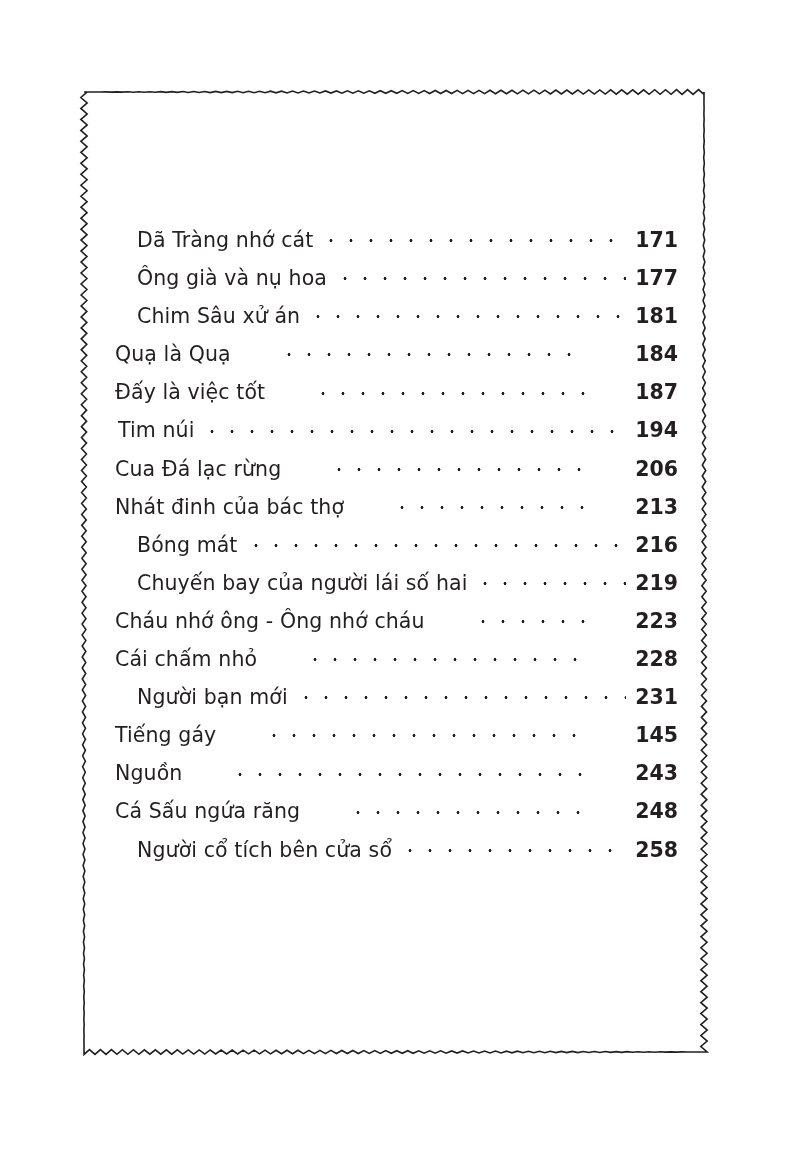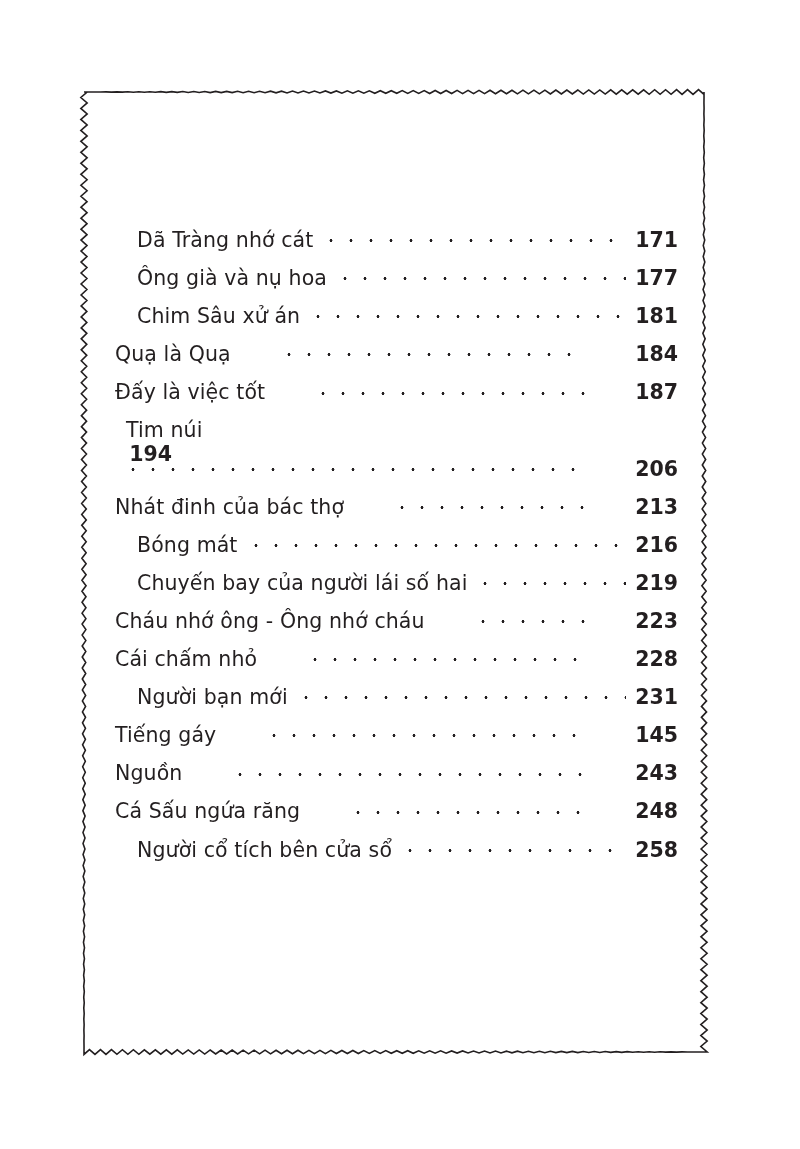--- a/index.html
+++ b/index.html
@@ -84,21 +84,21 @@
     font-weight: 700;
     color: #231f20;
     flex: 0 0 auto;
     text-align: right;
     min-width: 46px;
   }
 
   
   .indent-1 { padding-left: 0px; margin-left: 25px; }
   .indent-2 { padding-left: 3px; gap: 40px; }
-  .indent-3 { padding-left: 6px; flex-direction: column; }
+  .indent-3 { padding-left: 6px; }
 </style>
 </head>
 <body>
 
 <div class="page">
 
   <div class="frame">
     <svg viewBox="0 0 632 972" preserveAspectRatio="none" aria-hidden="true">
       <path id="wave-frame" fill="none" stroke="#231f20" stroke-width="1.6" d="M 6.00 6.00 L 11.49 6.02 L 16.97 5.95 L 22.46 6.07 L 27.95 5.90 L 33.43 6.12 L 38.92 5.85 L 44.41 6.17 L 49.89 5.81 L 55.38 6.22 L 60.87 5.76 L 66.35 6.27 L 71.84 5.71 L 77.33 6.31 L 82.81 5.66 L 88.30 6.36 L 93.79 5.61 L 99.27 6.41 L 104.76 5.56 L 110.25 6.46 L 115.73 5.52 L 121.22 6.51 L 126.71 5.47 L 132.19 6.56 L 137.68 5.42 L 143.17 6.60 L 148.65 5.37 L 154.14 6.65 L 159.63 5.33 L 165.12 6.70 L 170.60 5.28 L 176.09 6.75 L 181.58 5.23 L 187.06 6.79 L 192.55 5.18 L 198.04 6.84 L 203.52 5.14 L 209.01 6.89 L 214.50 5.09 L 219.98 6.93 L 225.47 5.04 L 230.96 6.98 L 236.44 5.00 L 241.93 7.02 L 247.42 4.95 L 252.90 7.07 L 258.39 4.91 L 263.88 7.12 L 269.36 4.86 L 274.85 7.16 L 280.34 4.82 L 285.82 7.21 L 291.31 4.77 L 296.80 7.25 L 302.28 4.73 L 307.77 7.30 L 313.26 4.68 L 318.74 7.34 L 324.23 4.64 L 329.72 7.38 L 335.20 4.59 L 340.69 7.43 L 346.18 4.55 L 351.66 7.47 L 357.15 4.51 L 362.64 7.51 L 368.12 4.46 L 373.61 7.56 L 379.10 4.42 L 384.58 7.60 L 390.07 4.38 L 395.56 7.64 L 401.04 4.34 L 406.53 7.68 L 412.02 4.30 L 417.50 7.72 L 422.99 4.26 L 428.48 7.76 L 433.96 4.22 L 439.45 7.80 L 444.94 4.18 L 450.42 7.84 L 455.91 4.14 L 461.40 7.88 L 466.88 4.10 L 472.37 7.92 L 477.86 4.06 L 483.35 7.96 L 488.83 4.02 L 494.32 8.00 L 499.81 3.98 L 505.29 8.04 L 510.78 3.94 L 516.27 8.07 L 521.75 3.91 L 527.24 8.11 L 532.73 3.87 L 538.21 8.15 L 543.70 3.84 L 549.19 8.18 L 554.67 3.80 L 560.16 8.22 L 565.65 3.76 L 571.13 8.25 L 576.62 3.73 L 582.11 8.29 L 587.59 3.70 L 593.08 8.32 L 598.57 3.66 L 604.05 8.35 L 609.54 3.63 L 615.03 8.39 L 620.51 3.60 L 626.00 8.42 L 626.00 6.00 L 626.03 11.49 L 625.95 16.97 L 626.08 22.46 L 625.90 27.94 L 626.13 33.43 L 625.84 38.91 L 626.18 44.40 L 625.79 49.89 L 626.23 55.37 L 625.74 60.86 L 626.29 66.34 L 625.69 71.83 L 626.34 77.31 L 625.64 82.80 L 626.39 88.29 L 625.58 93.77 L 626.44 99.26 L 625.53 104.74 L 626.49 110.23 L 625.48 115.71 L 626.55 121.20 L 625.43 126.69 L 626.60 132.17 L 625.38 137.66 L 626.65 143.14 L 625.33 148.63 L 626.70 154.11 L 625.28 159.60 L 626.75 165.09 L 625.22 170.57 L 626.80 176.06 L 625.17 181.54 L 626.85 187.03 L 625.12 192.51 L 626.90 198.00 L 625.07 203.49 L 626.95 208.97 L 625.02 214.46 L 627.00 219.94 L 624.97 225.43 L 627.05 230.91 L 624.92 236.40 L 627.10 241.89 L 624.88 247.37 L 627.15 252.86 L 624.83 258.34 L 627.20 263.83 L 624.78 269.31 L 627.25 274.80 L 624.73 280.29 L 627.29 285.77 L 624.68 291.26 L 627.34 296.74 L 624.64 302.23 L 627.39 307.71 L 624.59 313.20 L 627.44 318.69 L 624.54 324.17 L 627.48 329.66 L 624.50 335.14 L 627.53 340.63 L 624.45 346.11 L 627.57 351.60 L 624.40 357.09 L 627.62 362.57 L 624.36 368.06 L 627.66 373.54 L 624.31 379.03 L 627.71 384.51 L 624.27 390.00 L 627.75 395.49 L 624.23 400.97 L 627.80 406.46 L 624.18 411.94 L 627.84 417.43 L 624.14 422.91 L 627.88 428.40 L 624.10 433.89 L 627.92 439.37 L 624.06 444.86 L 627.96 450.34 L 624.02 455.83 L 628.01 461.31 L 623.97 466.80 L 628.05 472.29 L 623.93 477.77 L 628.09 483.26 L 623.89 488.74 L 628.12 494.23 L 623.86 499.71 L 628.16 505.20 L 623.82 510.69 L 628.20 516.17 L 623.78 521.66 L 628.24 527.14 L 623.74 532.63 L 628.28 538.11 L 623.71 543.60 L 628.31 549.09 L 623.67 554.57 L 628.35 560.06 L 623.63 565.54 L 628.38 571.03 L 623.60 576.51 L 628.42 582.00 L 623.56 587.49 L 628.45 592.97 L 623.53 598.46 L 628.49 603.94 L 623.50 609.43 L 628.52 614.91 L 623.47 620.40 L 628.55 625.89 L 623.43 631.37 L 628.58 636.86 L 623.40 642.34 L 628.61 647.83 L 623.37 653.31 L 628.64 658.80 L 623.34 664.29 L 628.67 669.77 L 623.32 675.26 L 628.70 680.74 L 623.29 686.23 L 628.73 691.71 L 623.26 697.20 L 628.75 702.69 L 623.23 708.17 L 628.78 713.66 L 623.21 719.14 L 628.81 724.63 L 623.18 730.11 L 628.83 735.60 L 623.16 741.09 L 628.85 746.57 L 623.13 752.06 L 628.88 757.54 L 623.11 763.03 L 628.90 768.51 L 623.09 774.00 L 628.92 779.49 L 623.07 784.97 L 628.94 790.46 L 623.05 795.94 L 628.96 801.43 L 623.03 806.91 L 628.98 812.40 L 623.01 817.89 L 629.00 823.37 L 622.99 828.86 L 629.02 834.34 L 622.97 839.83 L 629.04 845.31 L 622.96 850.80 L 629.05 856.29 L 622.94 861.77 L 629.07 867.26 L 622.93 872.74 L 629.08 878.23 L 622.91 883.71 L 629.09 889.20 L 622.90 894.69 L 629.11 900.17 L 622.89 905.66 L 629.12 911.14 L 622.87 916.63 L 629.13 922.11 L 622.86 927.60 L 629.14 933.09 L 622.85 938.57 L 629.15 944.06 L 622.84 949.54 L 629.16 955.03 L 622.84 960.51 L 629.17 966.00 L 626.00 966.00 L 620.51 966.02 L 615.03 965.95 L 609.54 966.07 L 604.05 965.90 L 598.57 966.12 L 593.08 965.85 L 587.59 966.17 L 582.11 965.81 L 576.62 966.22 L 571.13 965.76 L 565.65 966.27 L 560.16 965.71 L 554.67 966.31 L 549.19 965.66 L 543.70 966.36 L 538.21 965.61 L 532.73 966.41 L 527.24 965.56 L 521.75 966.46 L 516.27 965.52 L 510.78 966.51 L 505.29 965.47 L 499.81 966.56 L 494.32 965.42 L 488.83 966.60 L 483.35 965.37 L 477.86 966.65 L 472.37 965.33 L 466.88 966.70 L 461.40 965.28 L 455.91 966.75 L 450.42 965.23 L 444.94 966.79 L 439.45 965.18 L 433.96 966.84 L 428.48 965.14 L 422.99 966.89 L 417.50 965.09 L 412.02 966.93 L 406.53 965.04 L 401.04 966.98 L 395.56 965.00 L 390.07 967.02 L 384.58 964.95 L 379.10 967.07 L 373.61 964.91 L 368.12 967.12 L 362.64 964.86 L 357.15 967.16 L 351.66 964.82 L 346.18 967.21 L 340.69 964.77 L 335.20 967.25 L 329.72 964.73 L 324.23 967.30 L 318.74 964.68 L 313.26 967.34 L 307.77 964.64 L 302.28 967.38 L 296.80 964.59 L 291.31 967.43 L 285.82 964.55 L 280.34 967.47 L 274.85 964.51 L 269.36 967.51 L 263.88 964.46 L 258.39 967.56 L 252.90 964.42 L 247.42 967.60 L 241.93 964.38 L 236.44 967.64 L 230.96 964.34 L 225.47 967.68 L 219.98 964.30 L 214.50 967.72 L 209.01 964.26 L 203.52 967.76 L 198.04 964.22 L 192.55 967.80 L 187.06 964.18 L 181.58 967.84 L 176.09 964.14 L 170.60 967.88 L 165.12 964.10 L 159.63 967.92 L 154.14 964.06 L 148.65 967.96 L 143.17 964.02 L 137.68 968.00 L 132.19 963.98 L 126.71 968.04 L 121.22 963.94 L 115.73 968.07 L 110.25 963.91 L 104.76 968.11 L 99.27 963.87 L 93.79 968.15 L 88.30 963.84 L 82.81 968.18 L 77.33 963.80 L 71.84 968.22 L 66.35 963.76 L 60.87 968.25 L 55.38 963.73 L 49.89 968.29 L 44.41 963.70 L 38.92 968.32 L 33.43 963.66 L 27.95 968.35 L 22.46 963.63 L 16.97 968.39 L 11.49 963.60 L 6.00 968.42 L 6.00 966.00 L 6.03 960.51 L 5.95 955.03 L 6.08 949.54 L 5.90 944.06 L 6.13 938.57 L 5.84 933.09 L 6.18 927.60 L 5.79 922.11 L 6.23 916.63 L 5.74 911.14 L 6.29 905.66 L 5.69 900.17 L 6.34 894.69 L 5.64 889.20 L 6.39 883.71 L 5.58 878.23 L 6.44 872.74 L 5.53 867.26 L 6.49 861.77 L 5.48 856.29 L 6.55 850.80 L 5.43 845.31 L 6.60 839.83 L 5.38 834.34 L 6.65 828.86 L 5.33 823.37 L 6.70 817.89 L 5.28 812.40 L 6.75 806.91 L 5.22 801.43 L 6.80 795.94 L 5.17 790.46 L 6.85 784.97 L 5.12 779.49 L 6.90 774.00 L 5.07 768.51 L 6.95 763.03 L 5.02 757.54 L 7.00 752.06 L 4.97 746.57 L 7.05 741.09 L 4.92 735.60 L 7.10 730.11 L 4.88 724.63 L 7.15 719.14 L 4.83 713.66 L 7.20 708.17 L 4.78 702.69 L 7.25 697.20 L 4.73 691.71 L 7.29 686.23 L 4.68 680.74 L 7.34 675.26 L 4.64 669.77 L 7.39 664.29 L 4.59 658.80 L 7.44 653.31 L 4.54 647.83 L 7.48 642.34 L 4.50 636.86 L 7.53 631.37 L 4.45 625.89 L 7.57 620.40 L 4.40 614.91 L 7.62 609.43 L 4.36 603.94 L 7.66 598.46 L 4.31 592.97 L 7.71 587.49 L 4.27 582.00 L 7.75 576.51 L 4.23 571.03 L 7.80 565.54 L 4.18 560.06 L 7.84 554.57 L 4.14 549.09 L 7.88 543.60 L 4.10 538.11 L 7.92 532.63 L 4.06 527.14 L 7.96 521.66 L 4.02 516.17 L 8.01 510.69 L 3.97 505.20 L 8.05 499.71 L 3.93 494.23 L 8.09 488.74 L 3.89 483.26 L 8.12 477.77 L 3.86 472.29 L 8.16 466.80 L 3.82 461.31 L 8.20 455.83 L 3.78 450.34 L 8.24 444.86 L 3.74 439.37 L 8.28 433.89 L 3.71 428.40 L 8.31 422.91 L 3.67 417.43 L 8.35 411.94 L 3.63 406.46 L 8.38 400.97 L 3.60 395.49 L 8.42 390.00 L 3.56 384.51 L 8.45 379.03 L 3.53 373.54 L 8.49 368.06 L 3.50 362.57 L 8.52 357.09 L 3.47 351.60 L 8.55 346.11 L 3.43 340.63 L 8.58 335.14 L 3.40 329.66 L 8.61 324.17 L 3.37 318.69 L 8.64 313.20 L 3.34 307.71 L 8.67 302.23 L 3.32 296.74 L 8.70 291.26 L 3.29 285.77 L 8.73 280.29 L 3.26 274.80 L 8.75 269.31 L 3.23 263.83 L 8.78 258.34 L 3.21 252.86 L 8.81 247.37 L 3.18 241.89 L 8.83 236.40 L 3.16 230.91 L 8.85 225.43 L 3.13 219.94 L 8.88 214.46 L 3.11 208.97 L 8.90 203.49 L 3.09 198.00 L 8.92 192.51 L 3.07 187.03 L 8.94 181.54 L 3.05 176.06 L 8.96 170.57 L 3.03 165.09 L 8.98 159.60 L 3.01 154.11 L 9.00 148.63 L 2.99 143.14 L 9.02 137.66 L 2.97 132.17 L 9.04 126.69 L 2.96 121.20 L 9.05 115.71 L 2.94 110.23 L 9.07 104.74 L 2.93 99.26 L 9.08 93.77 L 2.91 88.29 L 9.09 82.80 L 2.90 77.31 L 9.11 71.83 L 2.89 66.34 L 9.12 60.86 L 2.87 55.37 L 9.13 49.89 L 2.86 44.40 L 9.14 38.91 L 2.85 33.43 L 9.15 27.94 L 2.84 22.46 L 9.16 16.97 L 2.84 11.49 L 9.17 6.00 Z"></path>
     </svg>
@@ -129,20 +129,21 @@
         <span class="toc-title">Đấy là việc tốt</span>
         <span class="toc-leader"></span>
         <span class="toc-page">187</span>
       </div>
       <div class="toc-row indent-3">
         <span class="toc-title">Tim núi</span>
         <span class="toc-leader"></span>
         <span class="toc-page">194</span>
       </div>
       <div class="toc-row indent-2">
+        <span class="toc-title">Cua Đá lạc rừng</span>
         <span class="toc-leader"></span>
         <span class="toc-page">206</span>
       </div>
       <div class="toc-row indent-2">
         <span class="toc-title">Nhát đinh của bác thợ</span>
         <span class="toc-leader"></span>
         <span class="toc-page">213</span>
       </div>
       <div class="toc-row indent-1">
         <span class="toc-title">Bóng mát</span>

